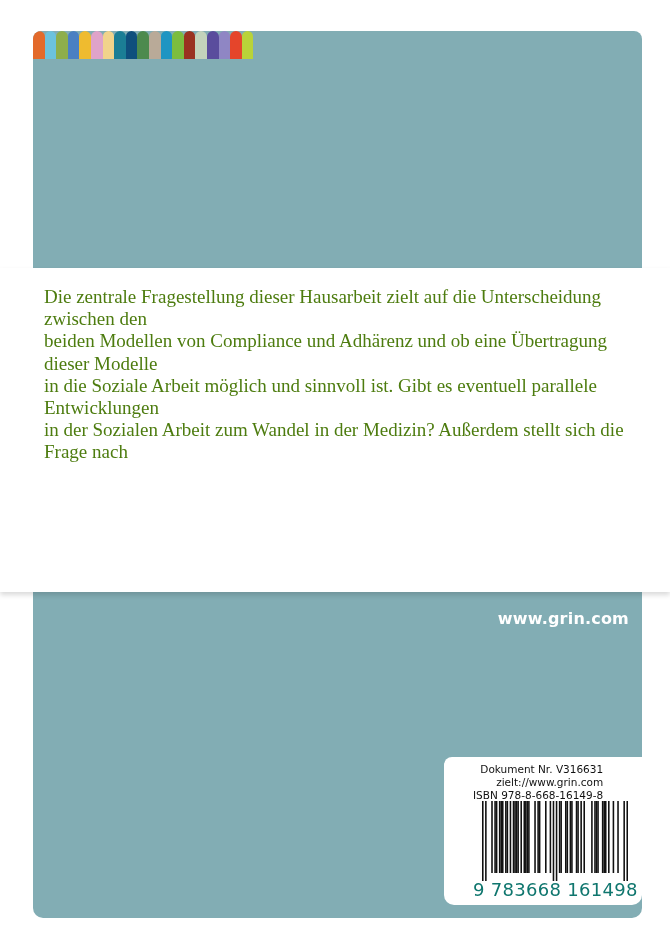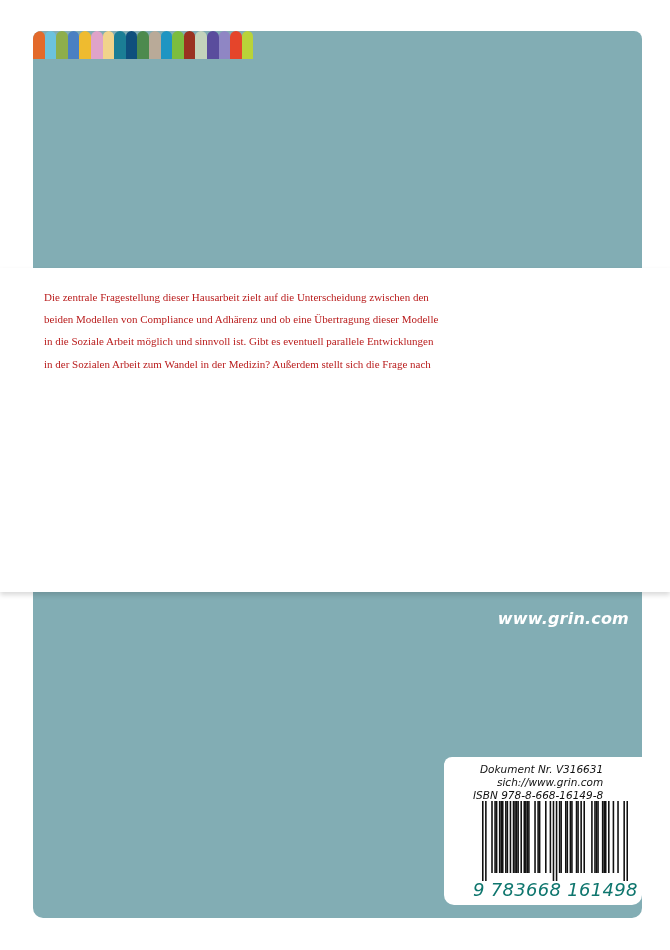--- a/index.html
+++ b/index.html
@@ -48,36 +48,35 @@
       box-shadow: 0 3px 5px rgba(0,0,0,0.15);
       z-index: 2;
     }
     .abstract {
       position: absolute;
       left: 44px;
       top: 18px;
       width: 595px;
       margin: 0;
       font-family: "Liberation Serif", serif;
-      font-size: 11px;
+      font-size: 19px;
       line-height: 22.2px;
-      color: #b91c1c;
+      color: #4d7c0f;
       text-align: left;
     }
     .bottom-card {
       position: absolute;
       left: 33px;
       top: 592px;
       width: 609px;
       height: 326px;
       background: #82adb4;
       border-radius: 0 0 10px 10px;
       overflow: hidden;
       z-index: 1;
-      font-style: italic;
     }
     .site-url {
       position: absolute;
       right: 13px;
       top: 17px;
       color: #ffffff;
       font-family: "DejaVu Sans", sans-serif;
       font-weight: bold;
       font-size: 16px;
       letter-spacing: 0.2px;
@@ -155,21 +154,21 @@
     <span>in der Sozialen Arbeit zum Wandel in der Medizin? Außerdem stellt sich die Frage nach</span><br>
   </p>
 </div>
 
 <div class="bottom-card">
   <div class="site-url">www.grin.com</div>
 
   <div class="isbn-box">
     <div class="isbn-lines">
       <div>Dokument Nr. V316631</div>
-      <div>sich://www.grin.com</div>
+      <div>zielt://www.grin.com</div>
       <div>ISBN 978-8-668-16149-8</div>
     </div>
     <svg class="barcode" id="barcode" viewBox="0 0 146 80" preserveAspectRatio="none">
         <rect x="0.00" y="0" width="1.57" height="80" fill="#111"></rect>
         <rect x="3.07" y="0" width="1.57" height="80" fill="#111"></rect>
         <rect x="9.22" y="0" width="1.57" height="72" fill="#111"></rect>
         <rect x="12.29" y="0" width="1.57" height="72" fill="#111"></rect>
         <rect x="13.83" y="0" width="1.57" height="72" fill="#111"></rect>
         <rect x="16.91" y="0" width="1.57" height="72" fill="#111"></rect>
         <rect x="18.44" y="0" width="1.57" height="72" fill="#111"></rect>

